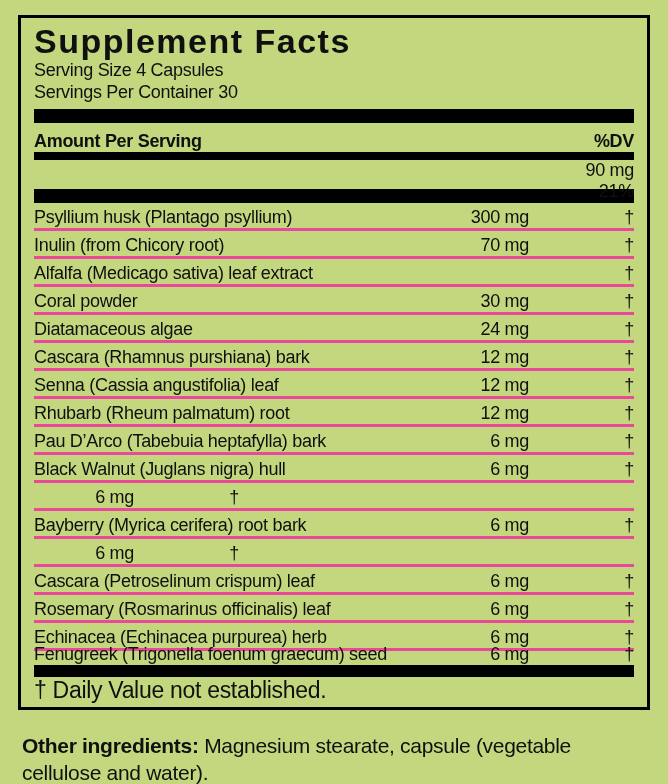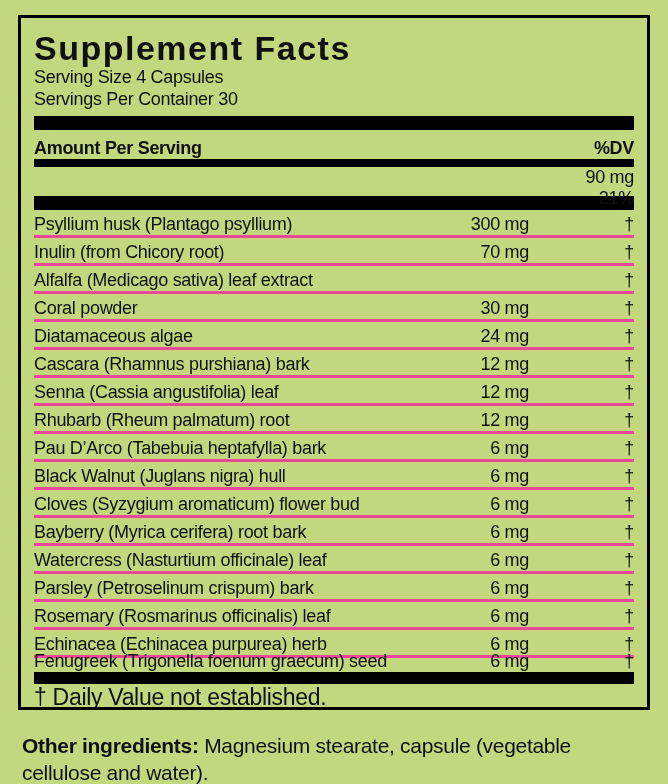--- a/index.html
+++ b/index.html
@@ -17,21 +17,21 @@
   }
   .panel {
     position: absolute;
     left: 18px; top: 15px;
     width: 632px; height: 695px;
     border: 3px solid #000;
     padding: 0 13px;
     overflow: hidden;
   }
   .title {
-    margin-top: 12px;
+    margin-top: 5px;
     font-size: 34px;
     font-weight: bold;
     letter-spacing: 1.5px;
     line-height: 36px;
     white-space: nowrap;
   }
   .serving-line {
     font-size: 18px;
     line-height: 22px;
   }
@@ -142,36 +142,34 @@
     <span class="col-name">Pau D’Arco (Tabebuia heptafylla) bark</span>
     <span class="col-amt">6 mg</span>
     <span class="col-dv">†</span>
   </div>
       <div class="nutrient-row">
     <span class="col-name">Black Walnut (Juglans nigra) hull</span>
     <span class="col-amt">6 mg</span>
     <span class="col-dv">†</span>
   </div>
       <div class="nutrient-row">
-    <span class="col-name">Cloves (Syzygium aromaticum) flower bud</span>
     <span class="col-amt">6 mg</span>
     <span class="col-dv">†</span>
   </div>
       <div class="nutrient-row">
     <span class="col-name">Bayberry (Myrica cerifera) root bark</span>
     <span class="col-amt">6 mg</span>
     <span class="col-dv">†</span>
   </div>
       <div class="nutrient-row">
-    <span class="col-name">Watercress (Nasturtium officinale) leaf</span>
     <span class="col-amt">6 mg</span>
     <span class="col-dv">†</span>
   </div>
       <div class="nutrient-row">
-    <span class="col-name">Parsley (Petroselinum crispum) bark</span>
+    <span class="col-name">Cascara (Petroselinum crispum) leaf</span>
     <span class="col-amt">6 mg</span>
     <span class="col-dv">†</span>
   </div>
       <div class="nutrient-row">
     <span class="col-name">Rosemary (Rosmarinus officinalis) leaf</span>
     <span class="col-amt">6 mg</span>
     <span class="col-dv">†</span>
   </div>
       <div class="nutrient-row">
     <span class="col-name">Echinacea (Echinacea purpurea) herb</span>

